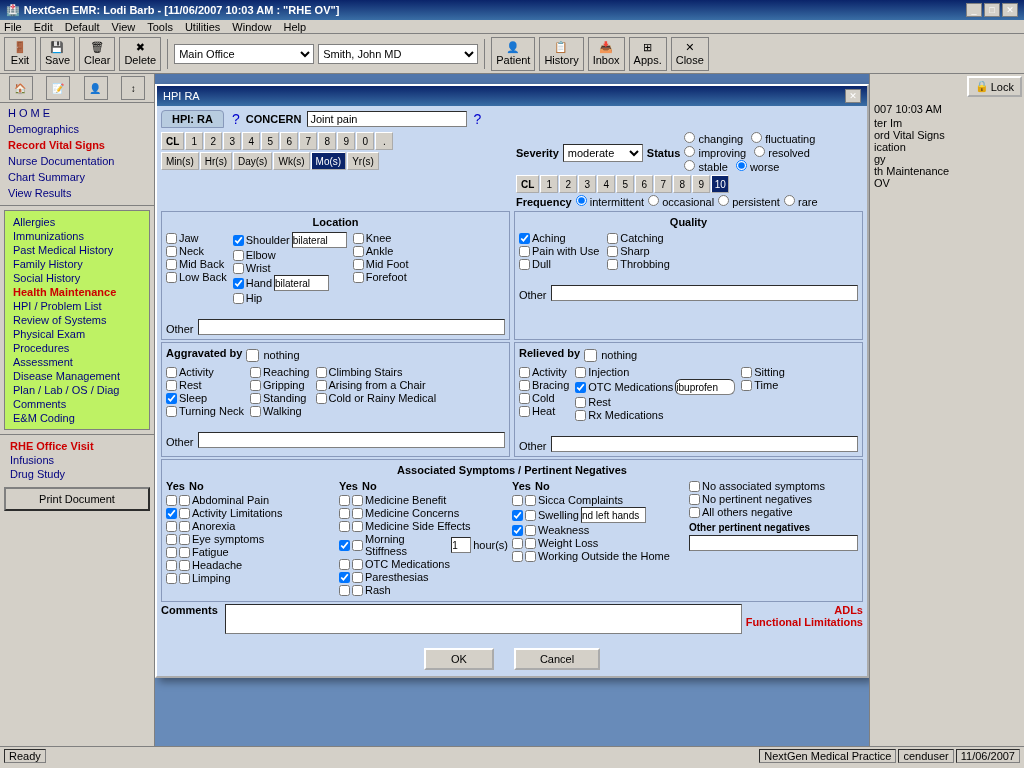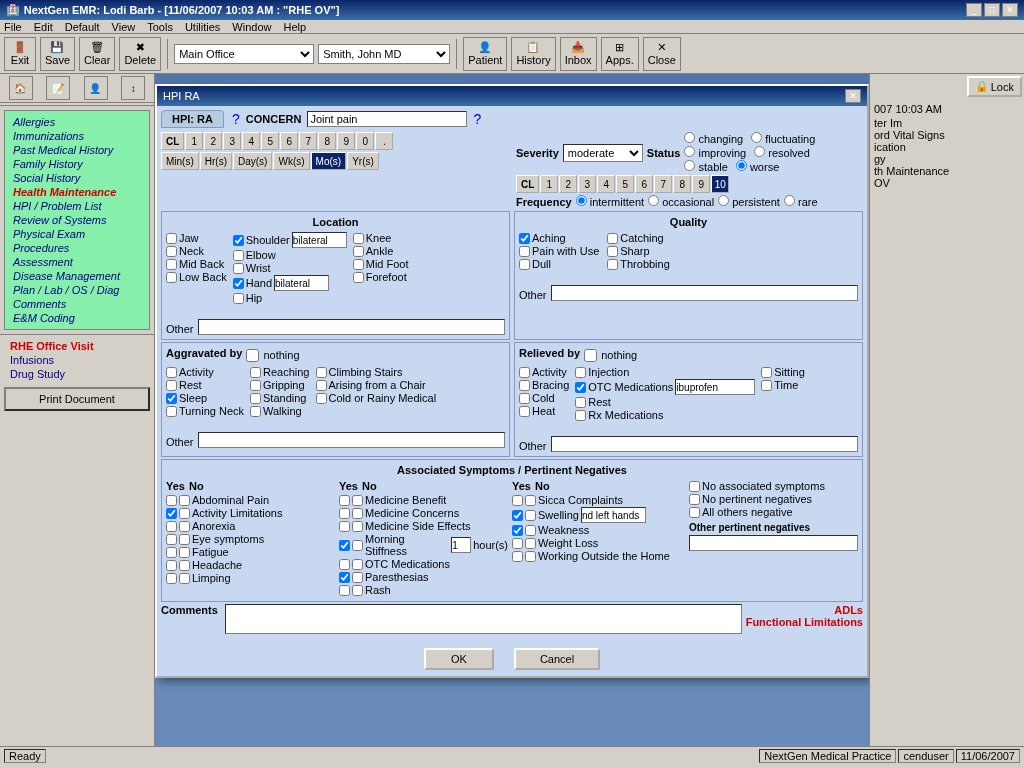--- a/index.html
+++ b/index.html
@@ -23,21 +23,21 @@
     
     #main-layout { display: flex; height: calc(768px - 78px); }
     
     
     #sidebar { width: 155px; background: #d4d0c8; border-right: 1px solid #808080; flex-shrink: 0; }
     #sidebar-header { display: flex; justify-content: space-around; background: #d4d0c8; padding: 2px; border-bottom: 1px solid #808080; }
     .sidebar-icon { background: #d4d0c8; border: 1px solid #808080; width: 24px; height: 24px; display: flex; align-items: center; justify-content: center; cursor: pointer; font-size: 10px; }
     .sidebar-nav { padding: 2px 0; }
     .sidebar-item { padding: 2px 8px; cursor: pointer; color: #000080; font-size: 11px; }
     .sidebar-item.active { color: #cc0000; font-weight: bold; }
-    .sidebar-section { background: #86efac; border: 1px solid #808080; margin: 4px; padding: 4px; font-style: italic; }
+    .sidebar-section { background: #bef264; border: 1px solid #808080; margin: 4px; padding: 4px; }
     .sidebar-section-item { padding: 1px 4px; cursor: pointer; color: #000080; }
     .print-btn { background: #d4d0c8; border: 2px outset #808080; margin: 4px; padding: 4px 8px; cursor: pointer; font-size: 11px; width: calc(100% - 8px); }
     
     
     #content { flex: 1; background: #6b9dc9; overflow: hidden; position: relative; }
     #rheum-header { background: #4a7fb5; color: white; padding: 6px 12px; font-size: 16px; font-weight: bold; }
     
     
     #modal-overlay { position: absolute; top: 0; left: 0; right: 0; bottom: 0; background: rgba(100,100,150,0.3); display: flex; align-items: flex-start; justify-content: center; padding-top: 10px; }
     
@@ -158,21 +158,21 @@
     <span>Clear</span>
   </div>
   <div class="toolbar-btn">
     <span>✖</span>
     <span>Delete</span>
   </div>
   <div style="width:1px;background:#808080;height:30px;margin:0 2px;"></div>
   <select class="toolbar-select" style="width:140px;">
     <option>Main Office</option>
   </select>
-  <select class="toolbar-select" style="width:132px;">
+  <select class="toolbar-select" style="width:160px;">
     <option>Smith, John  MD</option>
   </select>
   <div style="width:1px;background:#808080;height:30px;margin:0 2px;"></div>
   <div class="toolbar-btn" style="font-size:9px;">
     <span>👤</span>
     <span>Patient</span>
   </div>
   <div class="toolbar-btn" style="font-size:9px;">
     <span>📋</span>
     <span>History</span>
@@ -192,20 +192,28 @@
 </div>
 
 <div id="main-layout" style="display:flex; height: calc(768px - 96px);">
 
   <div id="sidebar">
     <div id="sidebar-header">
       <div class="sidebar-icon">🏠</div>
       <div class="sidebar-icon">📝</div>
       <div class="sidebar-icon">👤</div>
       <div class="sidebar-icon">↕</div>
+    </div>
+    <div class="sidebar-nav">
+      <div class="sidebar-item">H O M E</div>
+      <div class="sidebar-item">Demographics</div>
+      <div class="sidebar-item active">Record Vital Signs</div>
+      <div class="sidebar-item">Nurse Documentation</div>
+      <div class="sidebar-item">Chart Summary</div>
+      <div class="sidebar-item">View Results</div>
     </div>
     <div style="border-top:1px solid #808080; margin:2px 0;"></div>
     <div class="sidebar-section">
       <div class="sidebar-section-item">Allergies</div>
       <div class="sidebar-section-item">Immunizations</div>
       <div class="sidebar-section-item">Past Medical History</div>
       <div class="sidebar-section-item">Family History</div>
       <div class="sidebar-section-item">Social History</div>
       <div class="sidebar-section-item" style="color:#cc0000;font-weight:bold;">Health Maintenance</div>
       <div class="sidebar-section-item">HPI / Problem List</div>
@@ -532,21 +540,21 @@
                     </div>
                 </div>
                 <div>
                   <div class="check-row">
                       <input type="checkbox" style="">
                       <label>Injection</label>
                     </div>
                   <div class="check-row">
                     <input type="checkbox" checked="" style="">
                     <label>OTC Medications</label>
-                    <input type="text" class="inline-input" style="width: 80px;" value="ibuprofen">
+                    <input type="text" class="inline-input" style="width: 60px; border-radius: 6px;" value="ibuprofen">
                   </div>
                   <div class="check-row">
                       <input type="checkbox" style="">
                       <label>Rest</label>
                     </div>
                   <div class="check-row">
                       <input type="checkbox" style="">
                       <label>Rx Medications</label>
                     </div>
                 </div>

